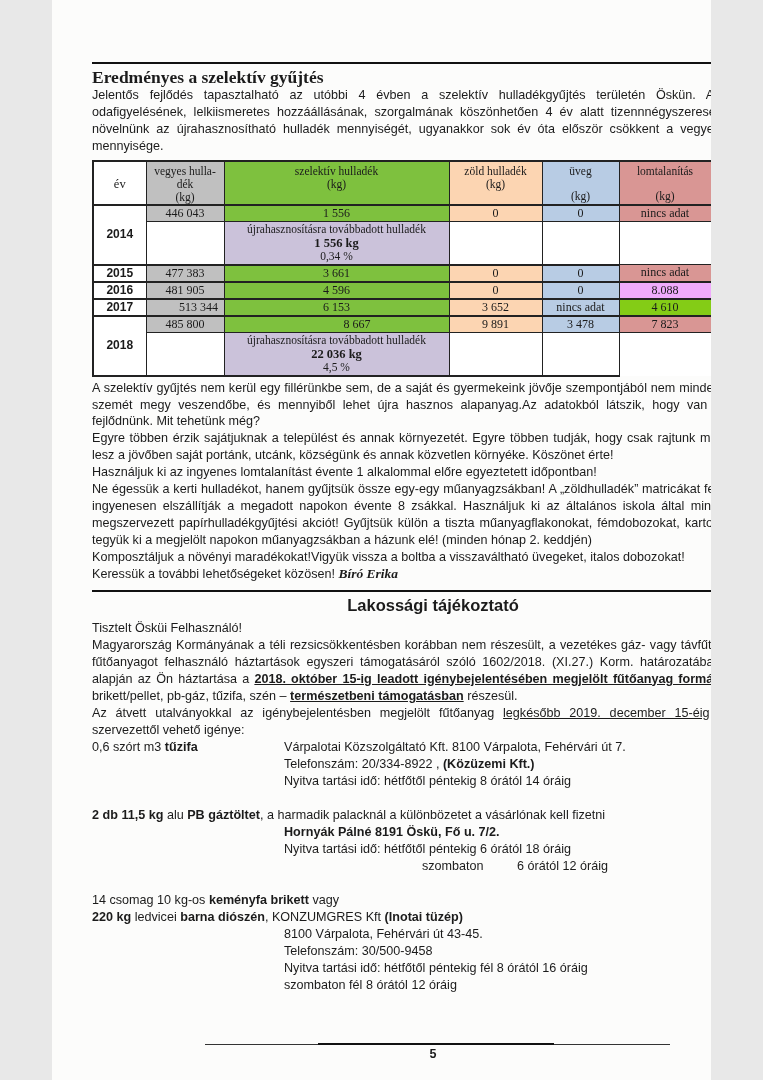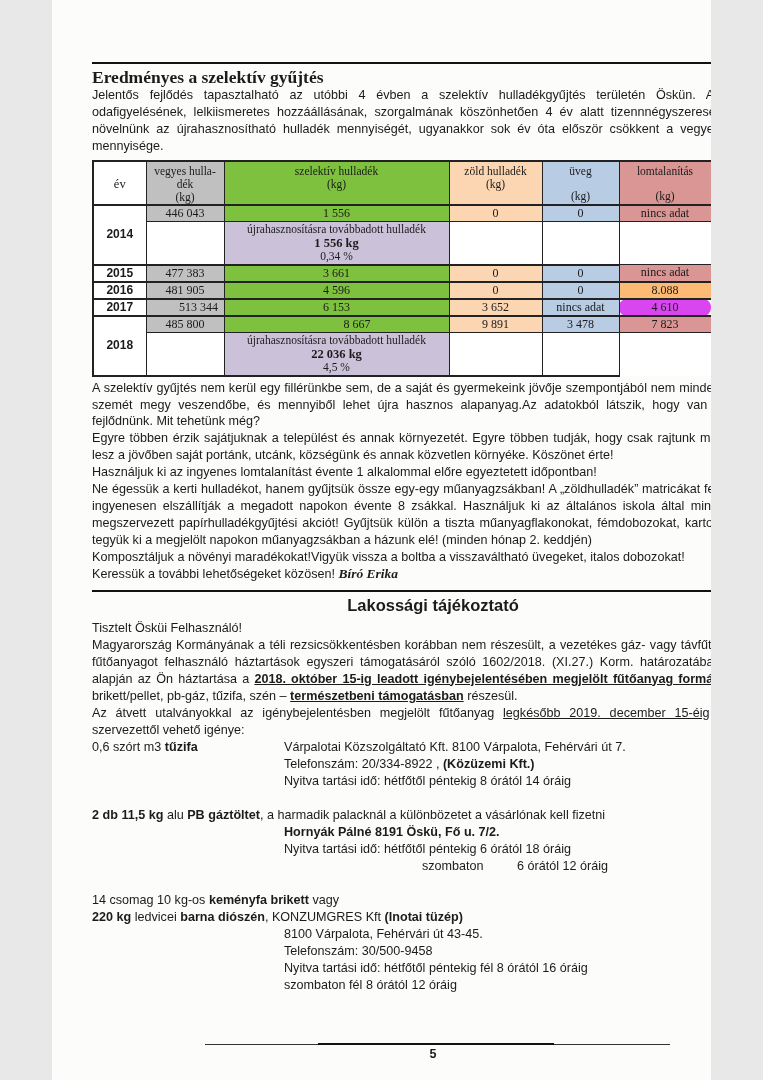--- a/index.html
+++ b/index.html
@@ -175,30 +175,30 @@
             <td class=" tb" style="background: rgb(184, 204, 228);">0</td>
             <td class=" tb" style="background: rgb(217, 150, 148);">nincs adat</td>
             <td class="osz f-r tb" style="background: rgb(255, 255, 255);">481 044</td>
           </tr>
           <tr>
             <td class="year f-l tb">2016</td>
             <td class=" tb" style="background: rgb(192, 192, 192);">481 905</td>
             <td class=" tb" style="background: rgb(126, 193, 62);">4 596</td>
             <td class=" tb" style="background: rgb(252, 213, 178);">0</td>
             <td class=" tb" style="background: rgb(184, 204, 228);">0</td>
-            <td class=" tb" style="background: #fdba74;">8.088</td>
+            <td class=" tb" style="background: #f0abfc;">8.088</td>
             <td class="osz f-r tb" style="background: rgb(255, 255, 255);">494 589</td>
           </tr>
           <tr>
             <td class="year f-l tb">2017</td>
             <td class=" tb" style="background: rgb(192, 192, 192); padding-left: 29px;">513 344</td>
             <td class=" tb" style="background: rgb(126, 193, 62);">6 153</td>
             <td class=" tb" style="background: rgb(252, 213, 178);">3 652</td>
             <td class=" tb" style="background: rgb(184, 204, 228);">nincs adat</td>
-            <td class=" tb" style="background: #d946ef; border-radius: 8px;">4 610</td>
+            <td class=" tb" style="background: #84cc16;">4 610</td>
             <td class="osz f-r tb" style="background: rgb(255, 255, 255);">523 149</td>
           </tr>
           <tr>
             <td class="year f-l tb" rowspan="2">2018</td>
             <td style="background: rgb(192, 192, 192);">485 800</td>
             <td style="background: rgb(126, 193, 62); padding-left: 43px;">8 667</td>
             <td style="background: rgb(252, 213, 178);">9 891</td>
             <td style="background: rgb(184, 204, 228);">3 478</td>
             <td style="background: rgb(217, 150, 148);">7 823</td>
             <td class="osz f-r" style="background: rgb(255, 255, 255);">515 659</td>

